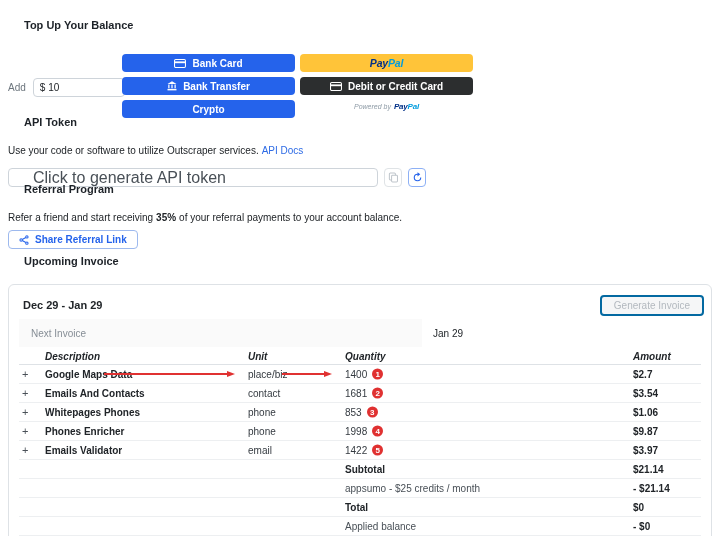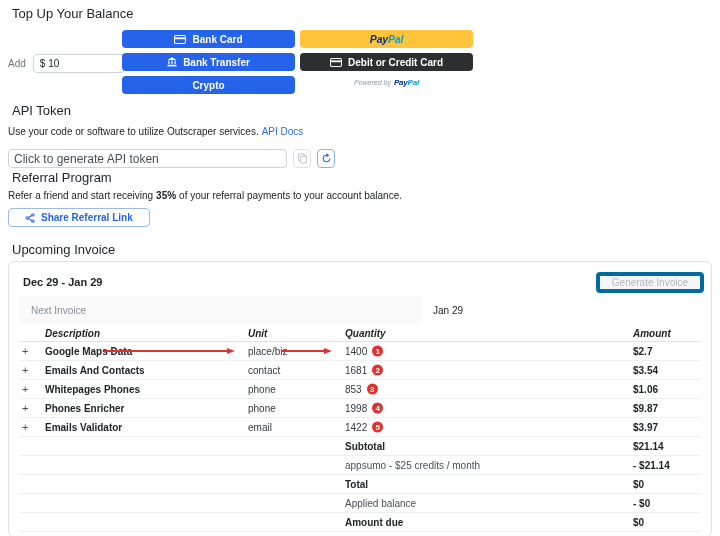--- a/index.html
+++ b/index.html
@@ -2,21 +2,21 @@
 <html><head>
 <meta charset="utf-8">
 <style>
   * { box-sizing: border-box; }
   html,body { margin:0; padding:0; }
   body {
     width:720px; height:536px; position:relative; overflow:hidden;
     background:#ffffff; color:#212529;
     font-family:"Liberation Sans", sans-serif; font-size:10px;
   }
-  .h3 { font-size:13px; line-height:13px; font-weight:400; margin:4px; color:#1d2228; }
+  .h3 { font-size:11px; line-height:13px; font-weight:700; margin:16px; color:#1d2228; }
 
   
   #sec-topup { position:absolute; left:8px; right:8px; top:3px; }
   .topup-body { position:relative; height:72px; }
   .add-group { position:absolute; left:0; top:30px; display:flex; align-items:center; gap:7px; }
   .add-label { font-size:10px; color:#6c757d;text-align:center; }
   .amount-input { width:92px; height:19px; border:1px solid #ced4da; border-radius:4px; padding:0 6px; font-size:10px; color:#212529; font-family:inherit; background:#fff; }
   .col-blue { position:absolute; left:114px; top:6px; width:173px; display:flex; flex-direction:column; gap:5px; }
   .col-pp   { position:absolute; left:292px; top:6px; width:173px; display:flex; flex-direction:column; gap:5px; }
   .btn-blue { height:18px; background:#2563eb; border:none; border-radius:4px; color:#fff; font-size:10px; font-weight:700; display:flex; align-items:center; justify-content:center; gap:6px; font-family:inherit; cursor:pointer; }
@@ -26,37 +26,37 @@
   .pp-pay { color:#003087; } .pp-pal { color:#009cde; }
   .powered { display:flex; justify-content:center; align-items:center; gap:3px; margin-top:2px; }
   .powered-label { font-size:7px; color:#8d9aa5; font-style:italic; }
   .pp-logo-sm { font-size:8px; }
 
   
   #sec-api { position:absolute; left:8px; right:8px; top:100px; }
   .api-desc { font-size:10px; margin:9px 0 12px; color:#212529; }
   .link { color:#2e6be5; text-decoration:none; margin-left:3px; cursor:pointer; }
   .token-row { display:flex; align-items:center; gap:6px; margin-top:6px; }
-  .token-input { width:279px; height:19px; border:1px solid #ced4da; border-radius:4px; padding:0 5px; font-size:12px; color:#495057; font-family:inherit; background:#fff; }
+  .token-input { width:370px; height:19px; border:1px solid #ced4da; border-radius:4px; padding:0 24px; font-size:16px; color:#495057; font-family:inherit; background:#fff; }
   .icon-btn { width:18px; height:19px; border-radius:4px; display:flex; align-items:center; justify-content:center; background:#fff; padding:0; cursor:pointer; }
   .copy-btn { border:1px solid #dfe3e6; }
   .refresh-btn { border:1px solid #8db0f5; }
 
   
   #sec-referral { position:absolute; left:8px; right:8px; top:167px; }
   .ref-text { font-size:10px; margin:6px 0 1px; color:#212529; }
   .ref-bold { font-weight:700; margin:0 3px; }
-  .share-btn { margin-top:6px; height:19px; padding:0 16px; border:1px solid #9db9ee; border-radius:4px; background:#fff; color:#2563eb; font-size:10px; font-weight:700; display:inline-flex; align-items:center; gap:6px; font-family:inherit; cursor:pointer; }
+  .share-btn { margin-top:6px; height:19px; padding:0 10px; border:1px solid #9db9ee; border-radius:4px; background:#fff; color:#2563eb; font-size:10px; font-weight:700; display:inline-flex; align-items:center; gap:6px; font-family:inherit; cursor:pointer; }
 
   
   #sec-invoice { position:absolute; left:8px; right:8px; top:239px; }
   .card { margin-top:5px; border:1px solid #dee2e6; border-radius:6px; height:276px; background:#fff; }
   .card-head { display:flex; justify-content:space-between; align-items:center; height:34px; padding:6px 7px 0 14px; }
   .period { font-size:11px; font-weight:700; }
-  .gen-btn { height:21px; padding:0 12px; background:#f5f6f7; border:4px solid #0369a1; border-radius:4px; color:#b3b9bf; font-size:10px; font-family:inherit; }
+  .gen-btn { height:21px; padding:0 12px; background:#f5f6f7; border:2px solid #0369a1; border-radius:4px; color:#b3b9bf; font-size:10px; font-family:inherit; }
   .ni-row { margin:0 10px; height:28px; display:flex; }
   .ni-left { width:403px; background:#fafafa; display:flex; align-items:center; padding-left:12px; font-size:10px; color:#868e96; }
   .ni-right { flex:1; display:flex; align-items:center; padding-left:11px; font-size:10px; color:#212529; }
   .table { margin:0 10px; font-size:10px; }
   .thead { position:relative; height:18px; border-bottom:1px solid #dee2e6; }
   .trow  { position:relative; height:19px; border-bottom:1px solid #edeff1; }
   .c { position:absolute; top:50%; transform:translateY(-50%); white-space:nowrap; }
   .c.plus { left:3px; color:#495057; font-size:11px; line-height:11px; cursor:pointer; }
   .c.desc { left:26px; font-weight:700; }
   .c.unit { left:229px; color:#343a40; }

